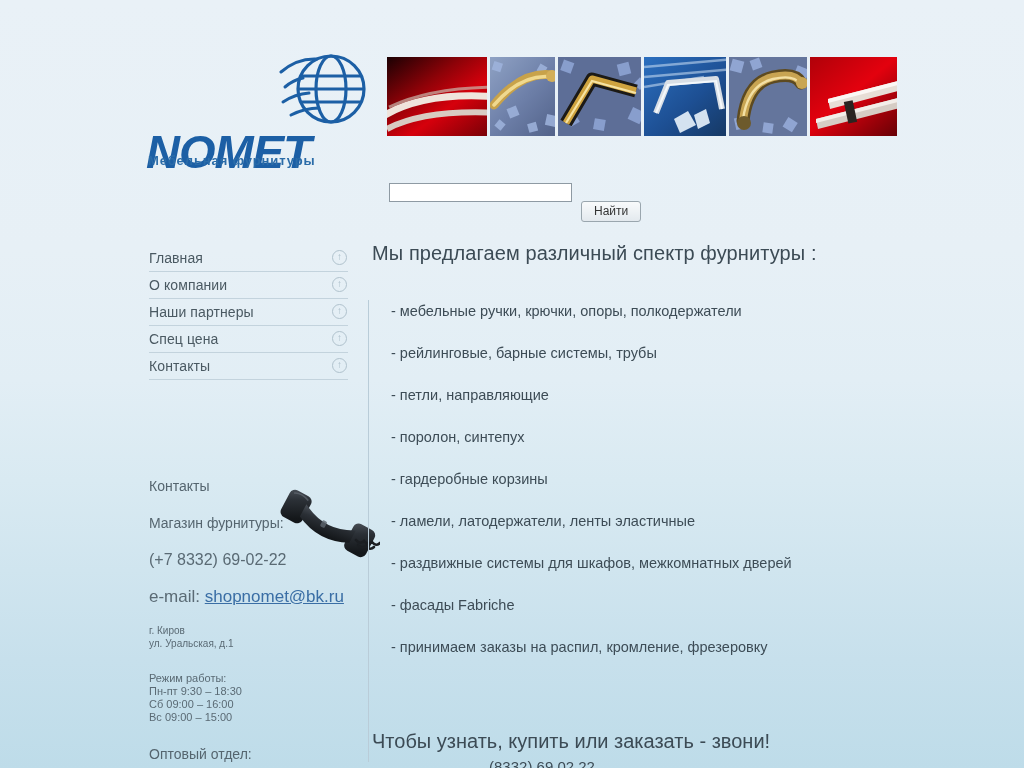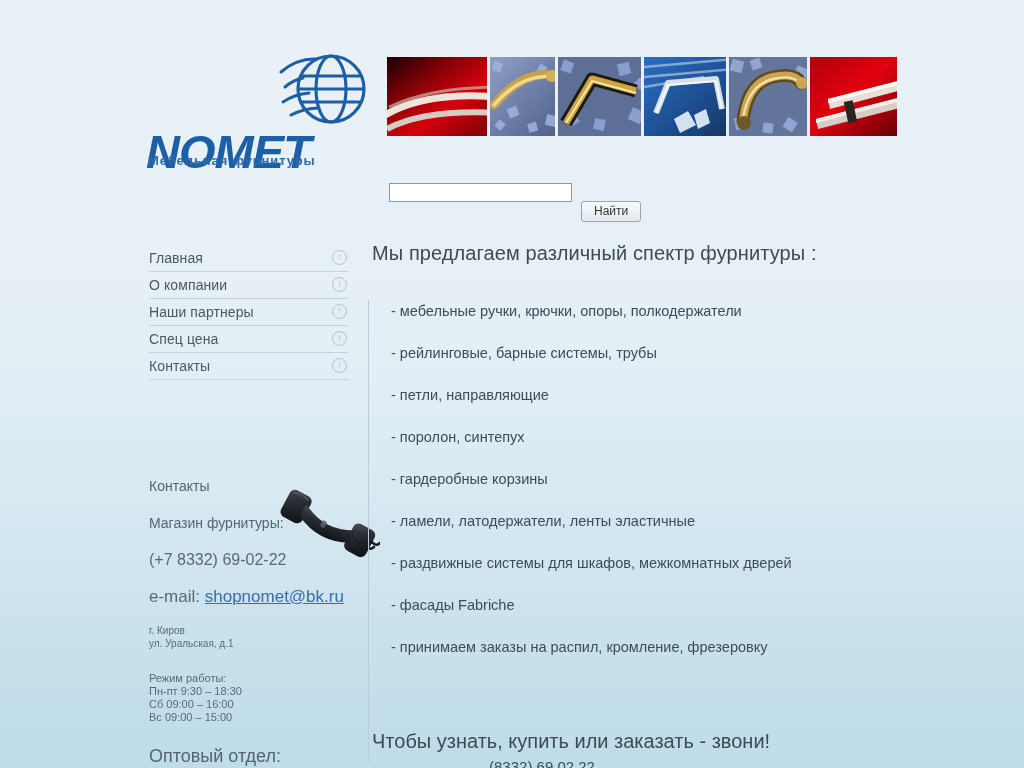--- a/index.html
+++ b/index.html
@@ -195,21 +195,21 @@
     color: #5a6a74;
     margin-bottom: 22px;
   }
   .c-hours {
     font-size: 11px;
     line-height: 13px;
     color: #5a6a74;
     margin-bottom: 22px;
   }
   .c-opt {
-    font-size: 18px;
+    font-size: 14px;
     color: #55656f;
     margin-bottom: 18px;
   }
 
   
   .handset {
     position: absolute;
     left: 272px;
     top: 482px;
     width: 108px;

